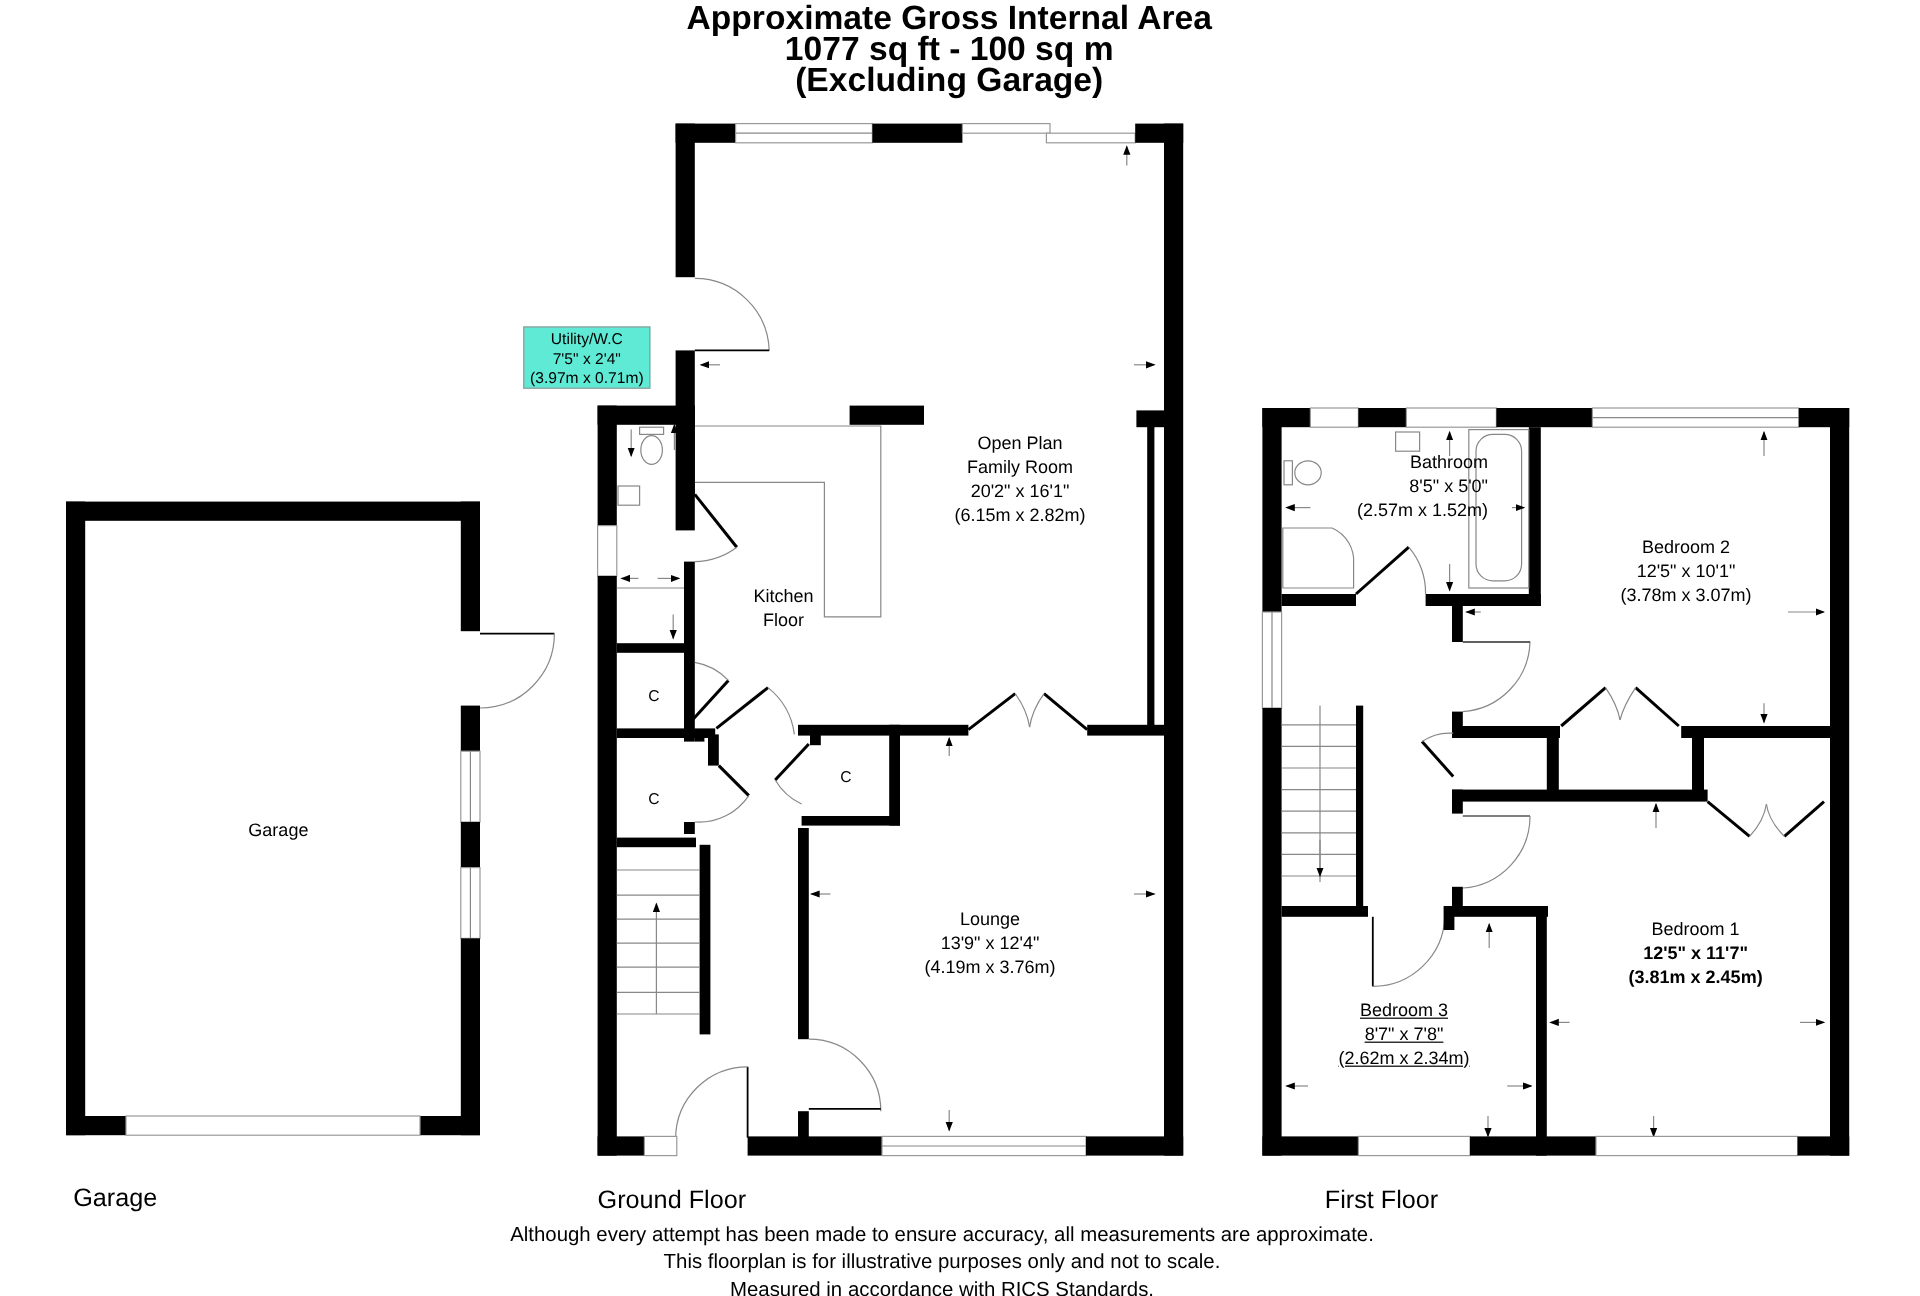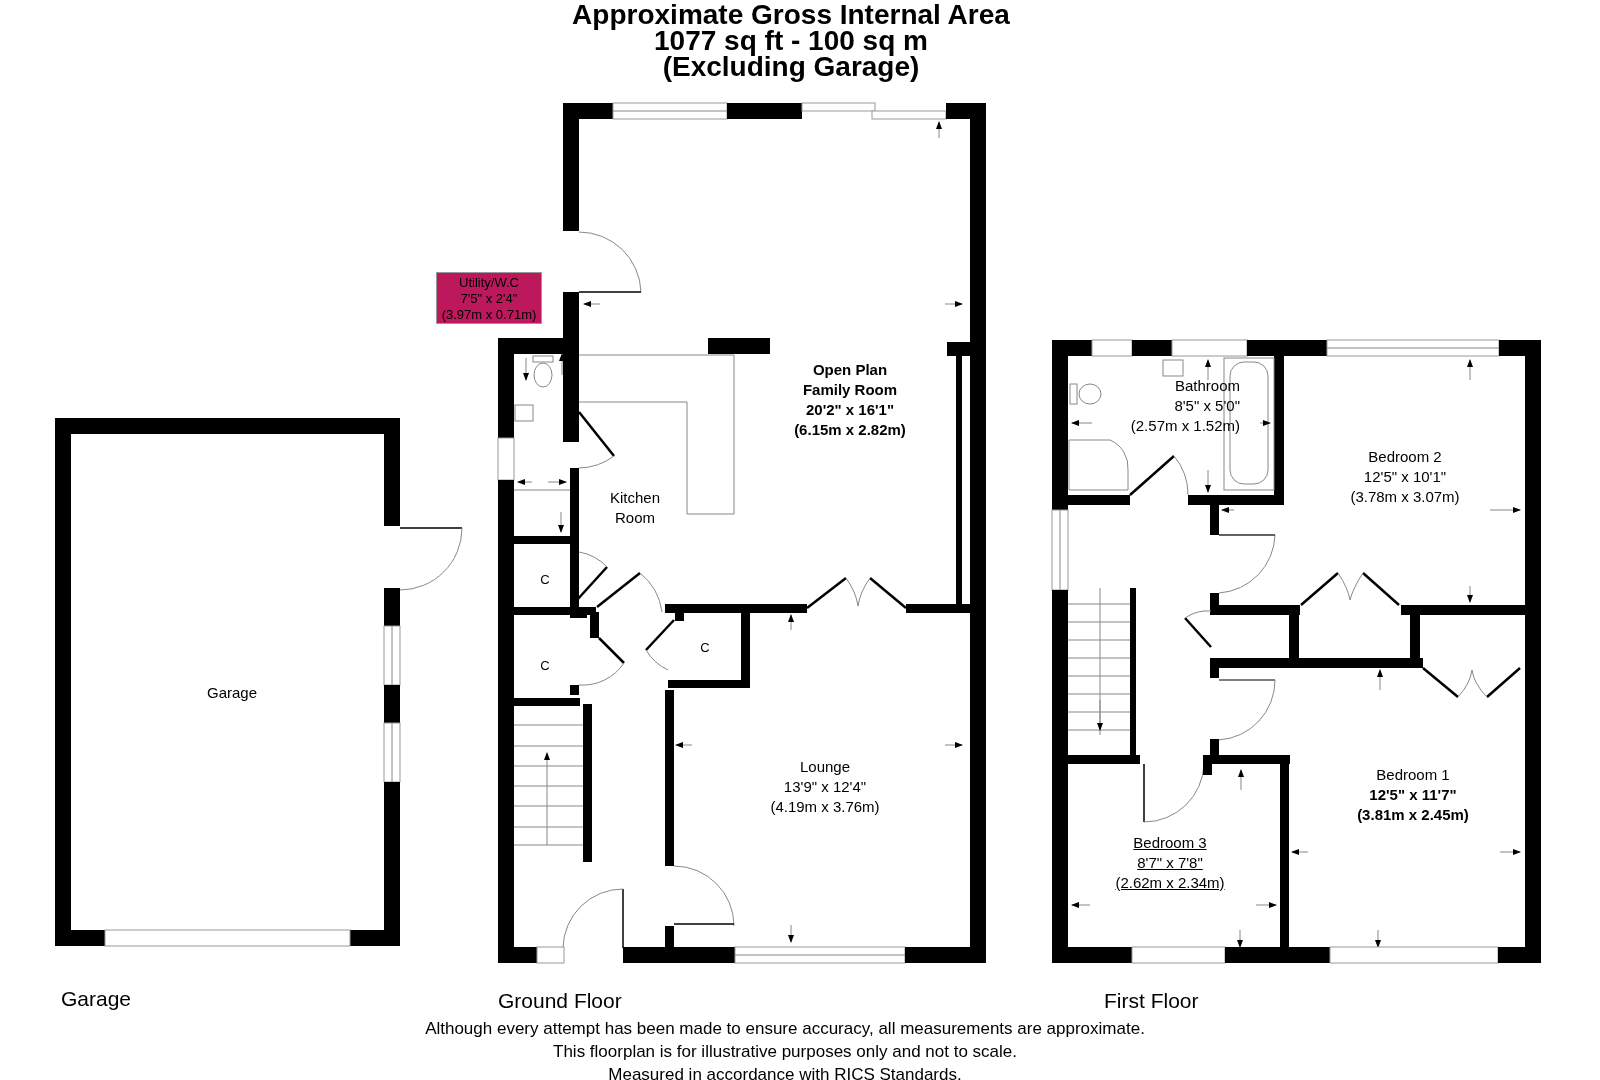--- a/index.html
+++ b/index.html
@@ -15,21 +15,21 @@
   .door { stroke:#000; stroke-width:2.5; fill:none; }
   .arc { stroke:#888; stroke-width:1; fill:none; }
   .arrow { stroke:#888; stroke-width:1; }
   .lbl { position:absolute; text-align:center; font-size:15px; line-height:20px; white-space:nowrap; }
   .lbl.bold-dims .dims, .lbl.bold-dims .metric { font-weight:bold; }
   .floor-label { position:absolute; font-size:21px; }
   .footer { position:absolute; left:0; top:990px; width:1600px; text-align:center;
             font-size:17px; line-height:23px; }
   .footer div { margin-left:-30px; }
   .util-box { position:absolute; left:436px; top:272px; width:106px; height:52px;
-              border:1px solid #999; background:#be185d; text-align:center; font-size:13px; line-height:16px; padding-top:2px; box-sizing:border-box; }
+              border:1px solid #999; background:#5eead4; text-align:center; font-size:13px; line-height:16px; padding-top:2px; box-sizing:border-box; }
 </style>
 </head>
 <body>
 
 <div class="header">
   <div>Approximate Gross Internal Area</div>
   <div>1077 sq ft - 100 sq m</div>
   <div>(Excluding Garage)</div>
 </div>
 
@@ -263,30 +263,30 @@
 <div class="lbl" style="left:182px; top:683px; width:100px;">
   <div>Garage</div>
 </div>
 
 <div class="util-box">
   <div>Utility/W.C</div>
   <div>7'5" x 2'4"</div>
   <div>(3.97m x 0.71m)</div>
 </div>
 
-<div class="lbl" style="left:780px; top:360px; width:140px;font-weight:bold;">
+<div class="lbl" style="left:780px; top:360px; width:140px;">
   <div>Open Plan</div>
   <div>Family Room</div>
   <div>20'2" x 16'1"</div>
   <div>(6.15m x 2.82m)</div>
 </div>
 
-<div class="lbl" style="left:595px; top:488px; width:80px;">
+<div class="lbl" style="left:613px; top:488px; width:80px;">
   <div>Kitchen</div>
-  <div>Room</div>
+  <div>Floor</div>
 </div>
 
 <div class="lbl" style="left:760px; top:757px; width:130px;">
   <div>Lounge</div>
   <div>13'9" x 12'4"</div>
   <div>(4.19m x 3.76m)</div>
 </div>
 
 <div class="lbl" style="left:535px; top:570px; width:20px; font-size:13px;">
   <div>C</div>

